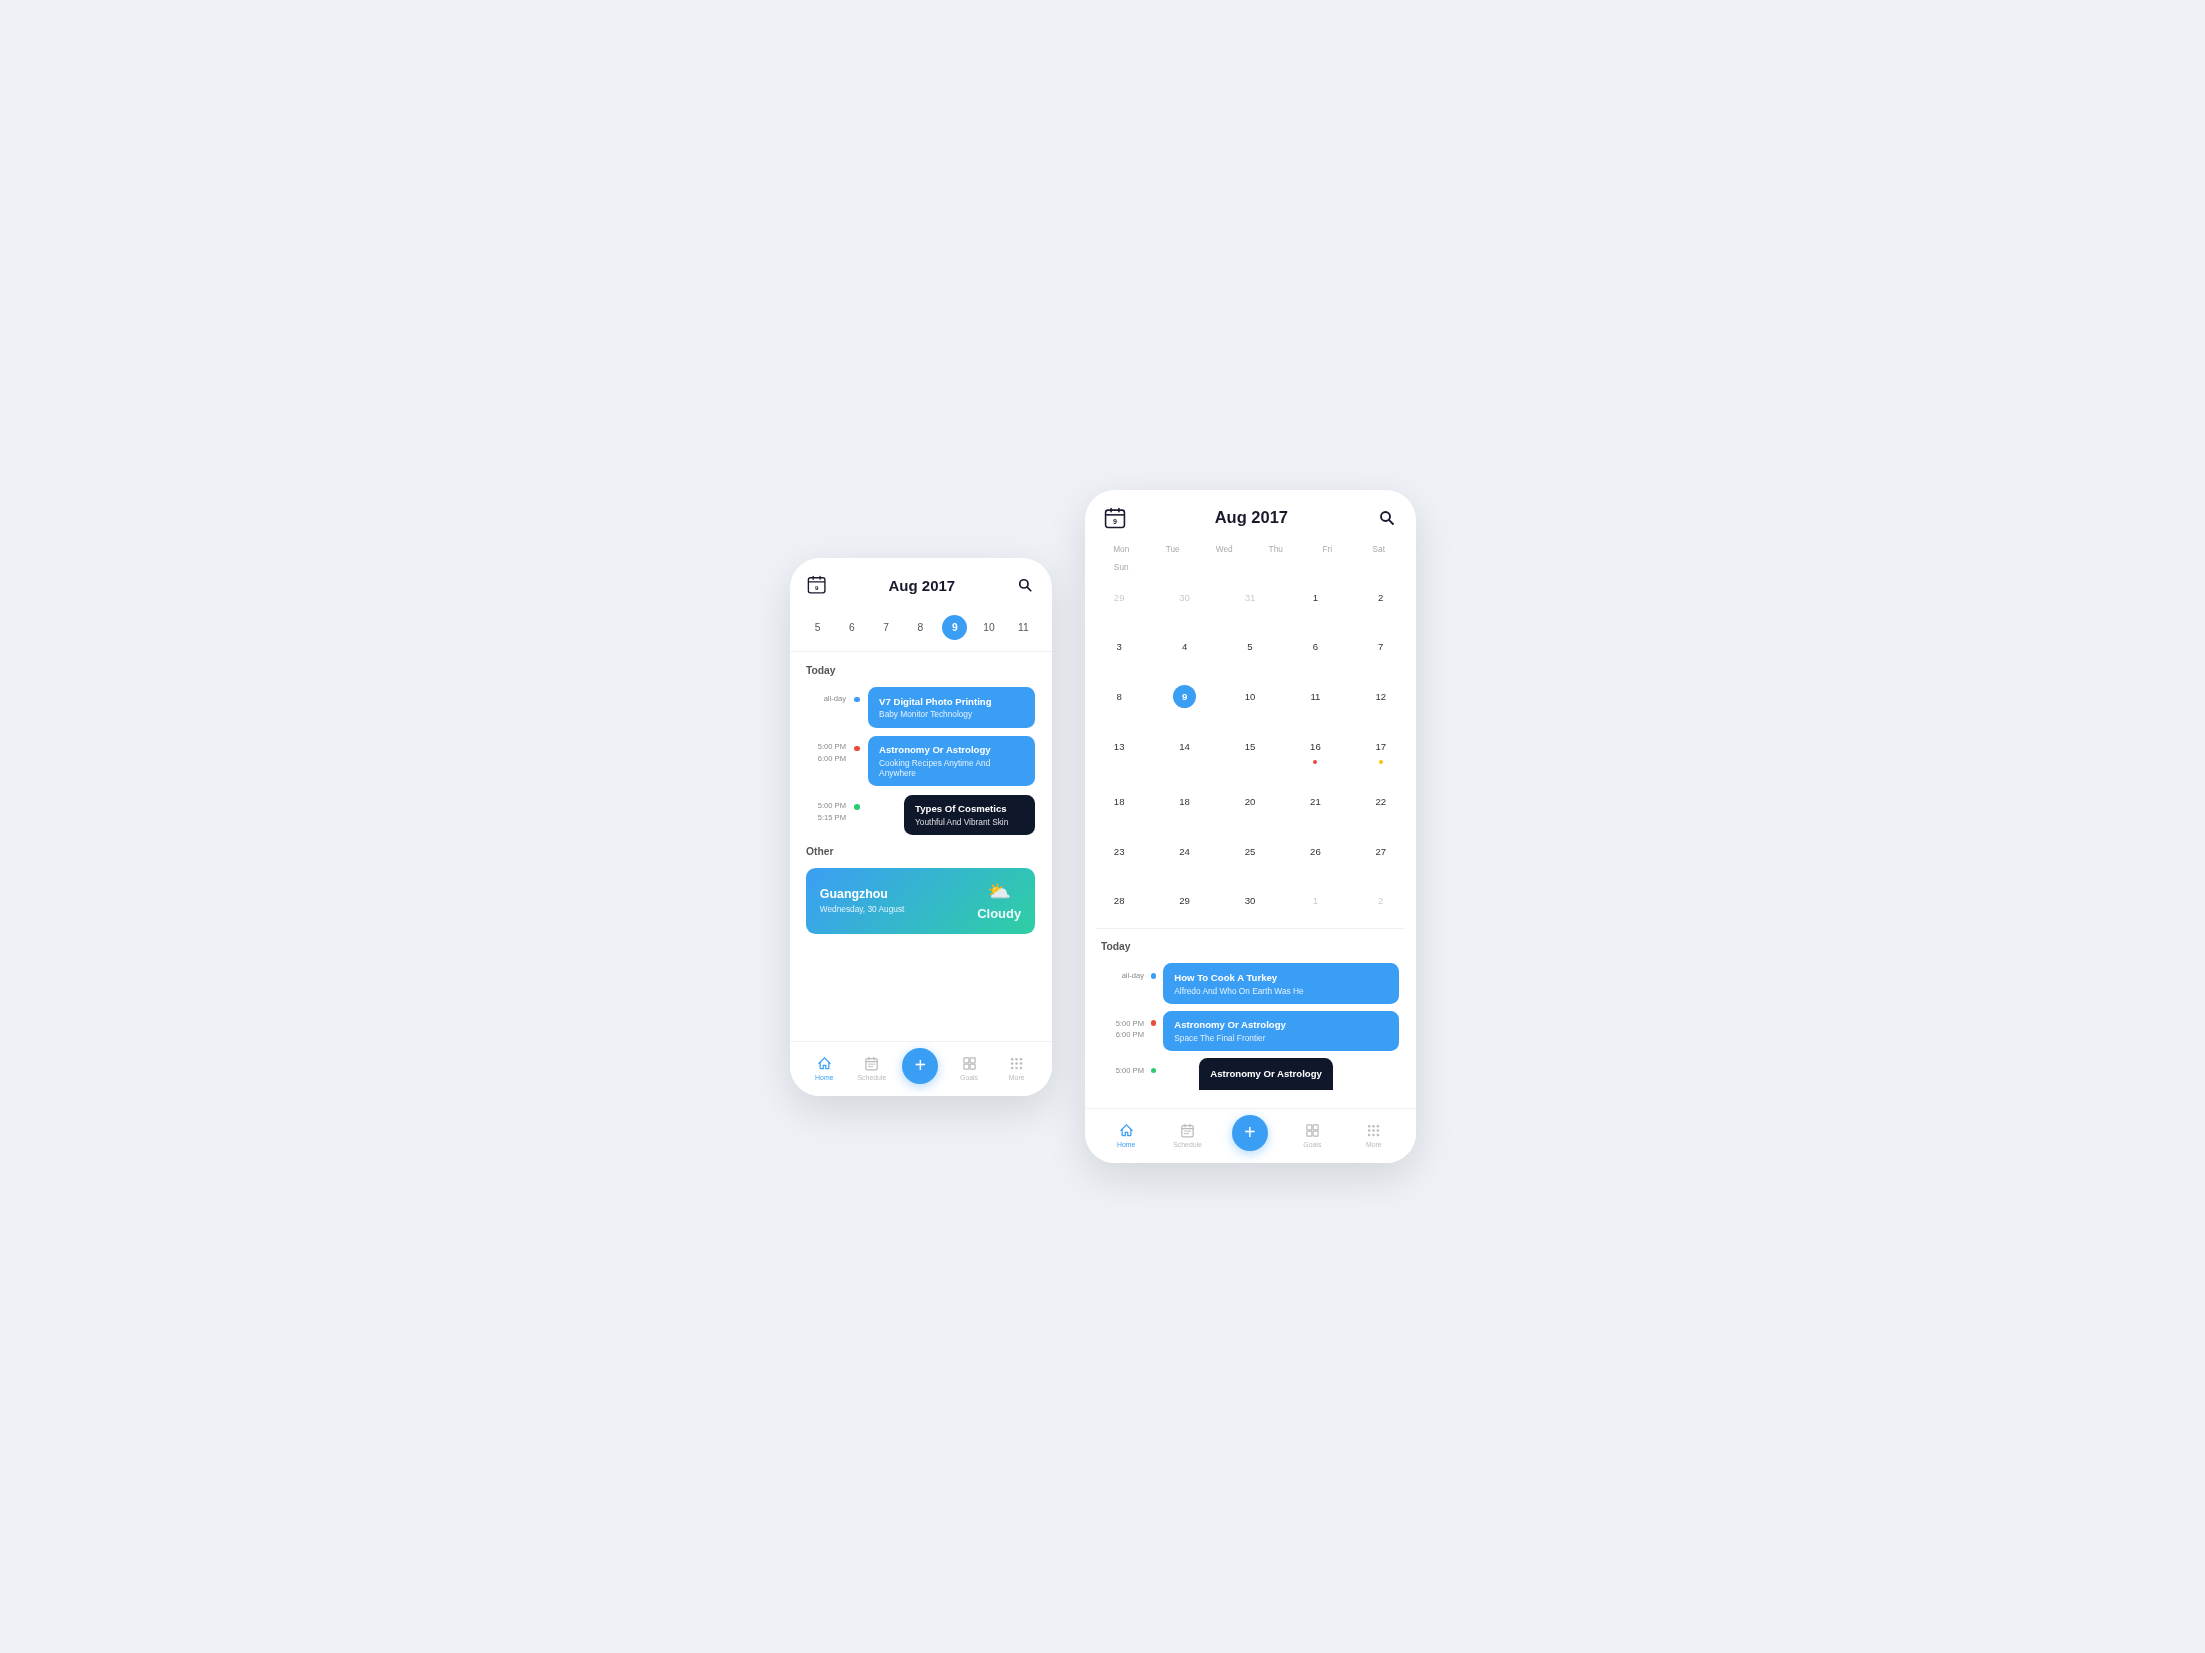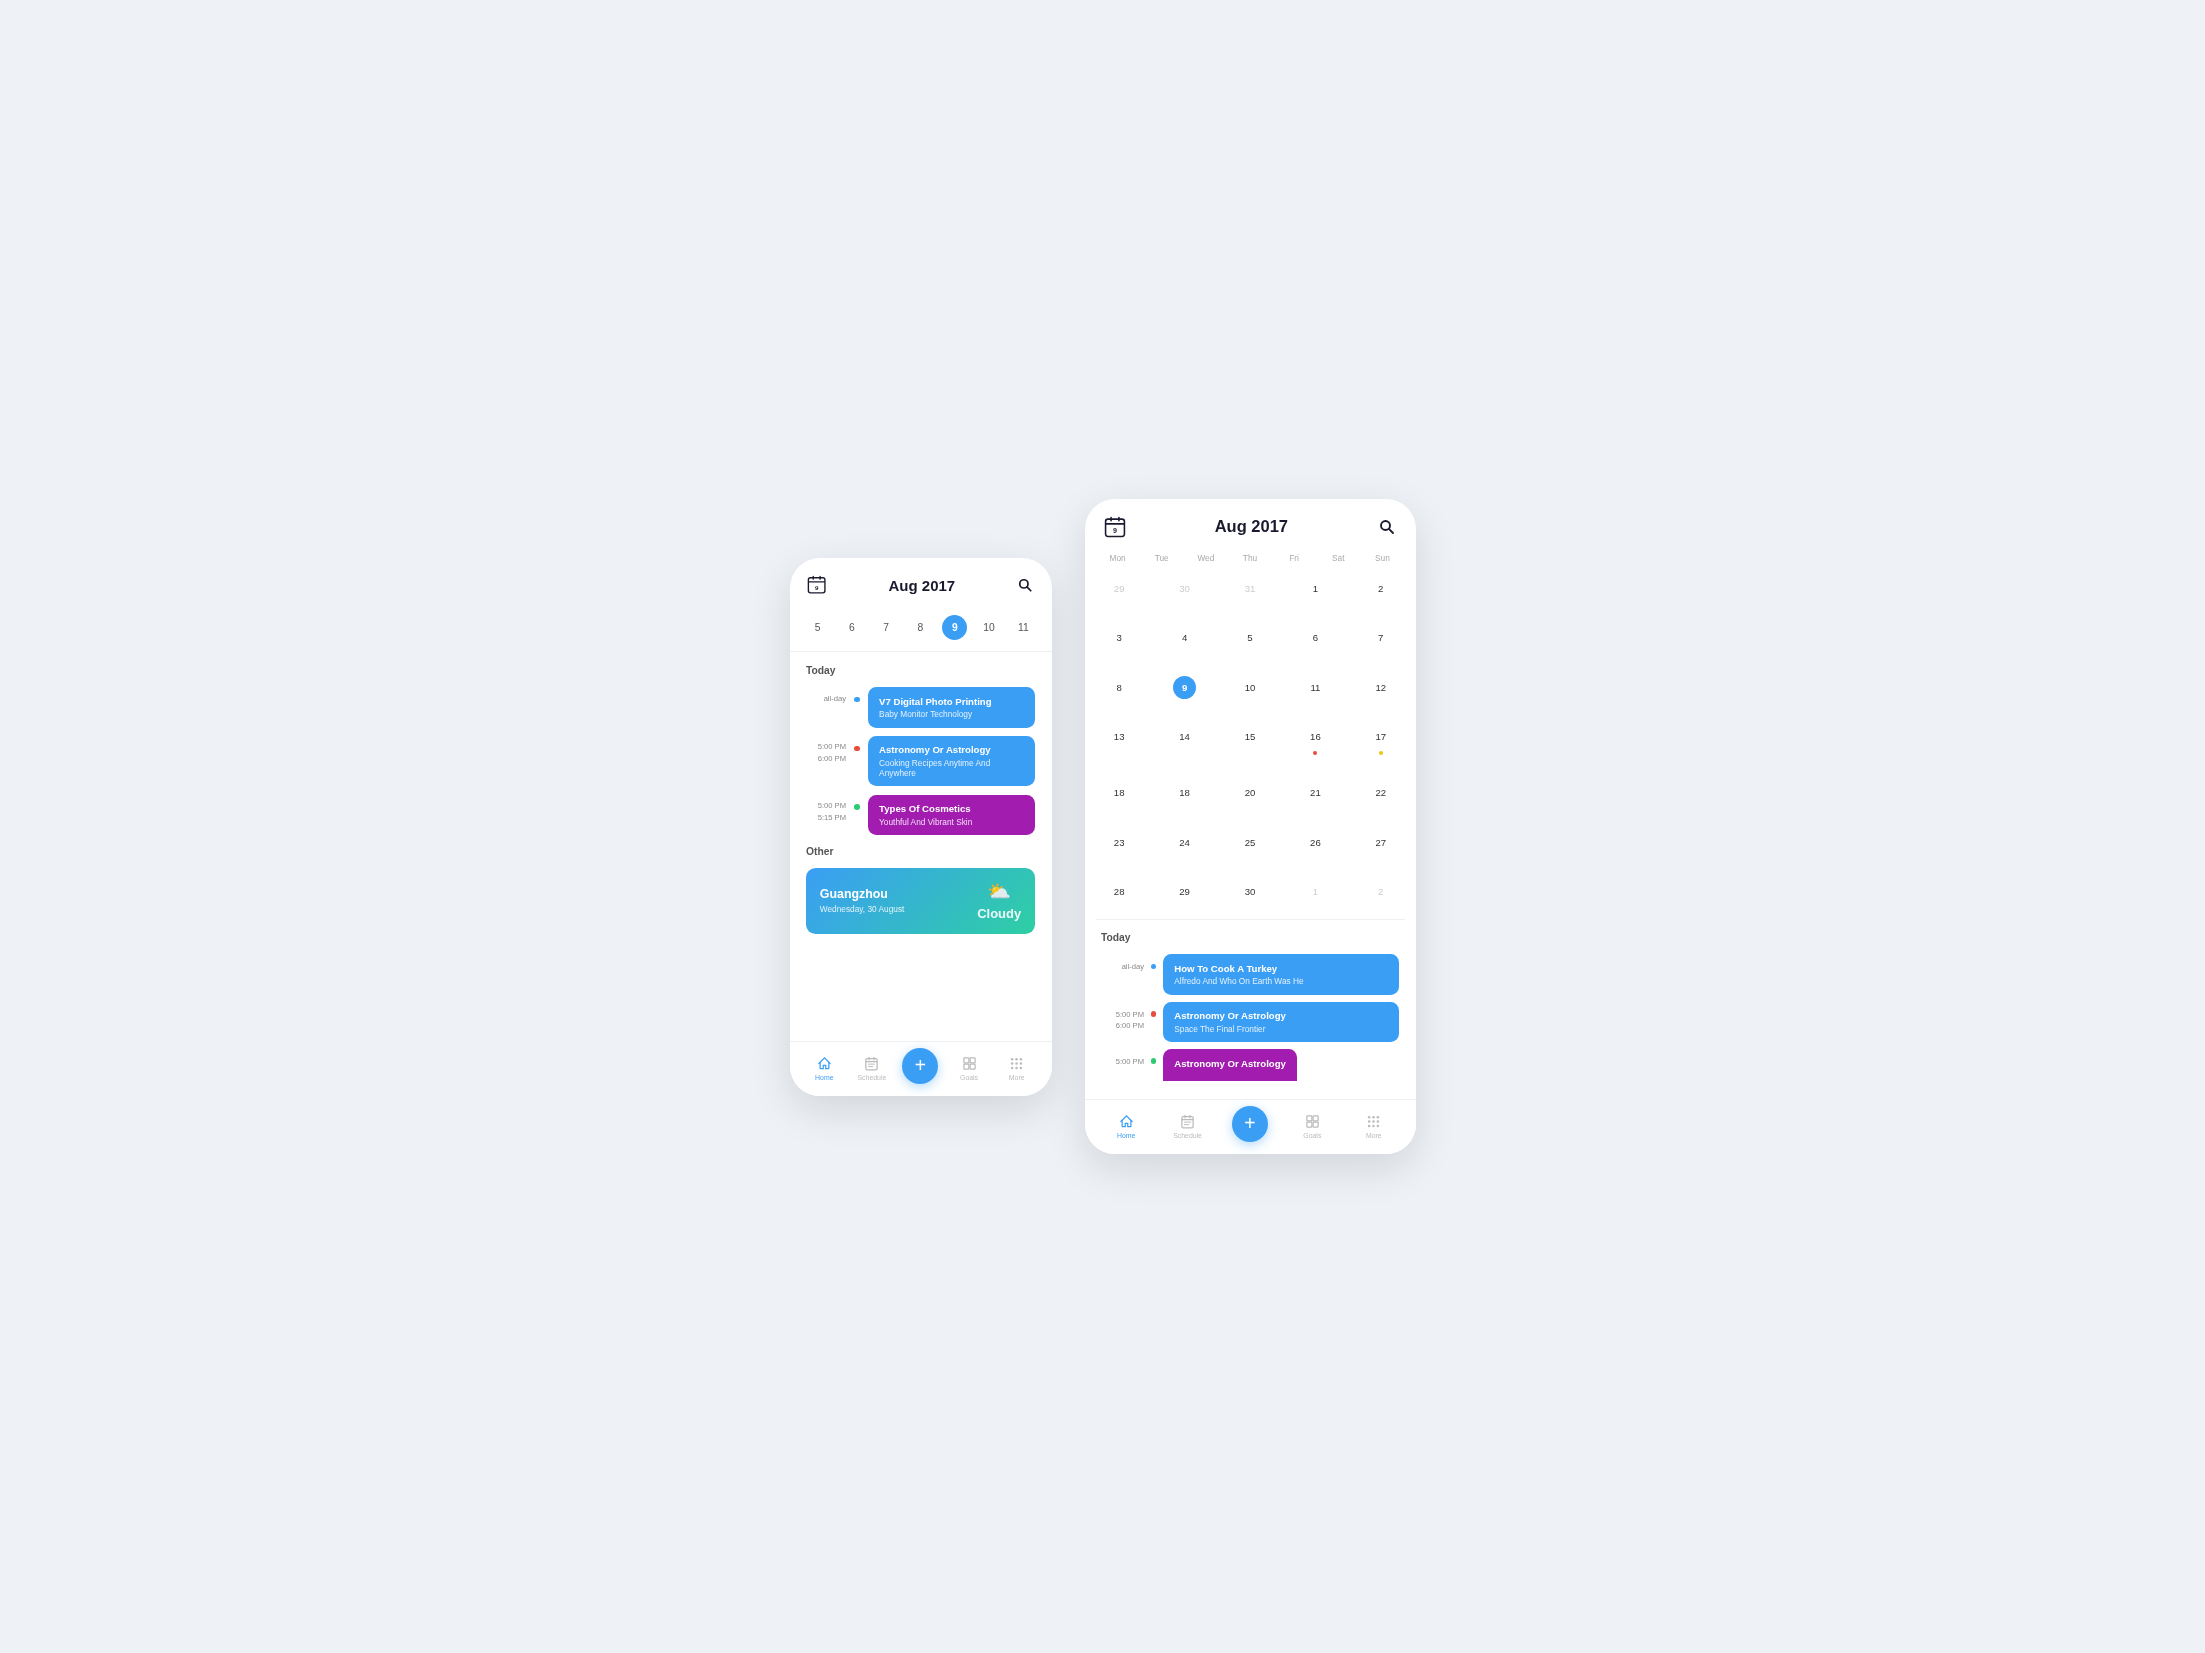--- a/index.html
+++ b/index.html
@@ -155,21 +155,22 @@
       border-radius: 8.3px;
       padding: 8.3px 11px;
       cursor: pointer;
     }
 
     .event-card-blue {
       background: #3b9ef5;
     }
 
     .event-card-green {
-      background: #a21caf;
+      background: #0f172a;
+      margin-left: 36px;
     }
 
     .event-title {
       font-size: 9.6px;
       font-weight: 600;
       color: #fff;
       margin-bottom: 2.8px;
     }
 
     .event-subtitle {
@@ -299,21 +300,21 @@
       font-weight: 700;
       color: #1a1a2e;
     }
 
     .cal-grid {
       padding: 0 11px 11px;
     }
 
     .cal-weekdays {
       display: grid;
-      grid-template-columns: repeat(7, 1fr);
+      grid-template-columns: repeat(6, 1fr);
       margin-bottom: 5.5px;
     }
 
     .cal-weekday {
       text-align: center;
       font-size: 8.3px;
       color: #aaa;
       padding: 4.1px 0;
       font-weight: 500;
     }

